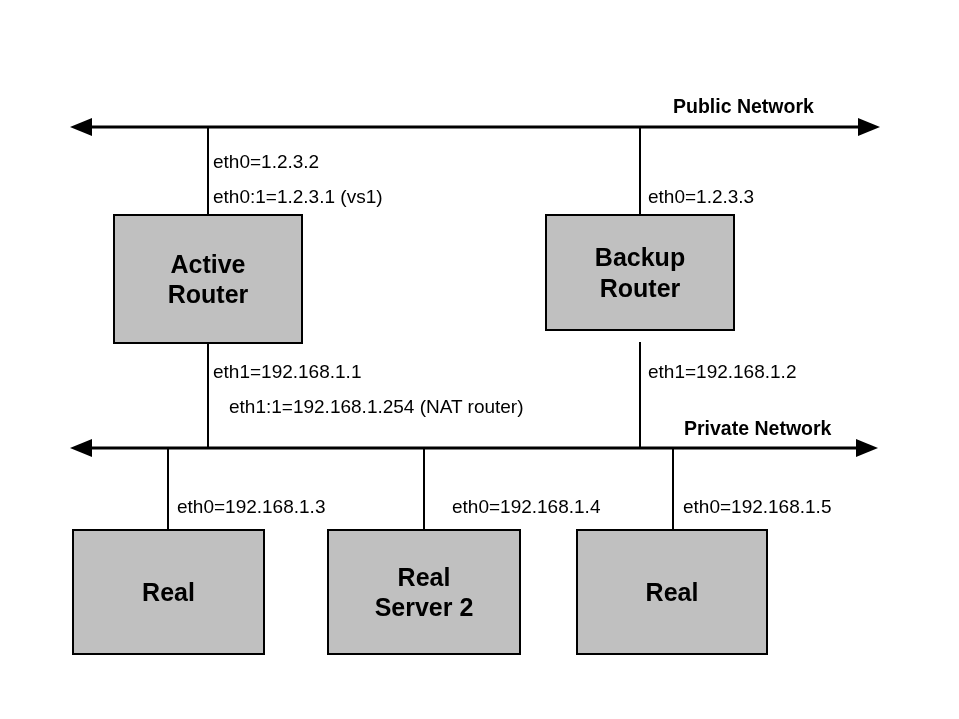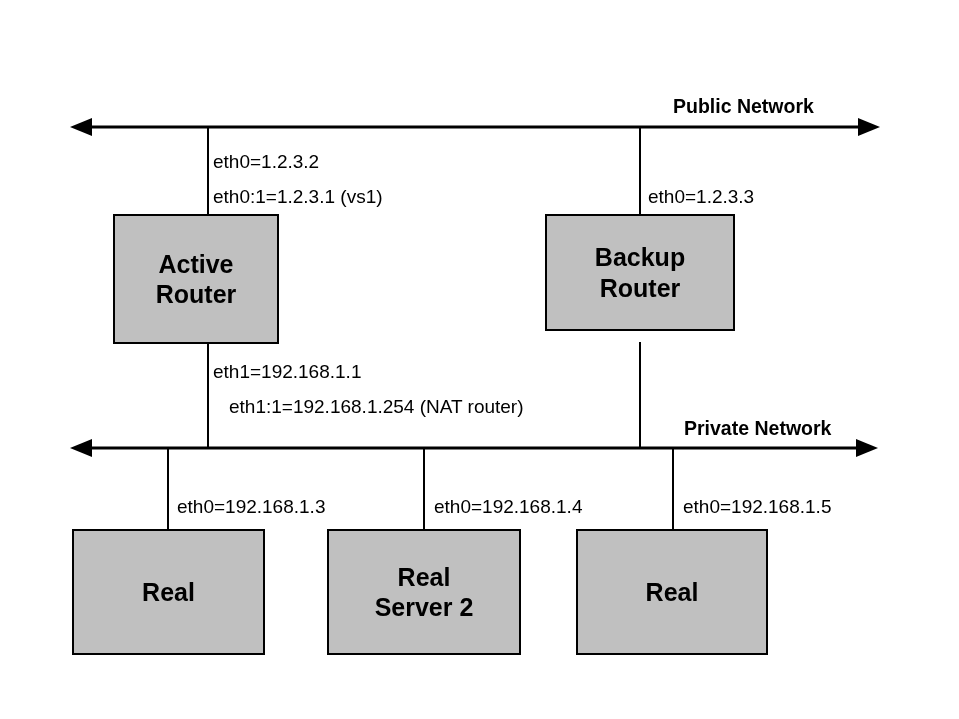--- a/index.html
+++ b/index.html
@@ -74,21 +74,21 @@
 
     <line x1="208" y1="127" x2="208" y2="216" stroke="#000000" stroke-width="2"></line>
     <line x1="640" y1="127" x2="640" y2="216" stroke="#000000" stroke-width="2"></line>
     <line x1="208" y1="342" x2="208" y2="448" stroke="#000000" stroke-width="2"></line>
     <line x1="640" y1="342" x2="640" y2="448" stroke="#000000" stroke-width="2"></line>
     <line x1="168" y1="448" x2="168" y2="531" stroke="#000000" stroke-width="2"></line>
     <line x1="424" y1="448" x2="424" y2="531" stroke="#000000" stroke-width="2"></line>
     <line x1="673" y1="448" x2="673" y2="531" stroke="#000000" stroke-width="2"></line>
   </svg>
 
-  <div class="node-box" style="left:113px; top:214px; width:166px; height:130px;">
+  <div class="node-box" style="left:113px; top:214px; width:190px; height:130px;">
     <span class="node-line">Active</span>
     <span class="node-line">Router</span>
   </div>
 
   <div class="node-box" style="left:545px; top:214px; width:190px; height:117px;">
     <span class="node-line">Backup</span>
     <span class="node-line">Router</span>
   </div>
 
   <div class="node-box" style="left:72px; top:529px; width:193px; height:126px;">
@@ -105,17 +105,18 @@
   </div>
 
   <div class="lbl bold" style="left:673px; top:95px;">Public Network</div>
   <div class="lbl bold" style="left:684px; top:417px;">Private Network</div>
 
   <div class="lbl" style="left:213px; top:151px;">eth0=1.2.3.2</div>
   <div class="lbl" style="left:213px; top:186px;">eth0:1=1.2.3.1 (vs1)</div>
   <div class="lbl" style="left:648px; top:186px;">eth0=1.2.3.3</div>
   <div class="lbl" style="left:213px; top:361px;">eth1=192.168.1.1</div>
   <div class="lbl" style="left:213px; top:396px;margin-left:16px;">eth1:1=192.168.1.254 (NAT router)</div>
+  <div class="lbl" style="left:648px; top:361px;">eth1=192.168.1.2</div>
   <div class="lbl" style="left:177px; top:496px;">eth0=192.168.1.3</div>
-  <div class="lbl" style="left:434px; top:496px;text-align:center;">eth0=192.168.1.4</div>
+  <div class="lbl" style="left:452px; top:496px;text-align:center;">eth0=192.168.1.4</div>
   <div class="lbl" style="left:683px; top:496px;">eth0=192.168.1.5</div>
 
 </div>
 
 </body></html>

